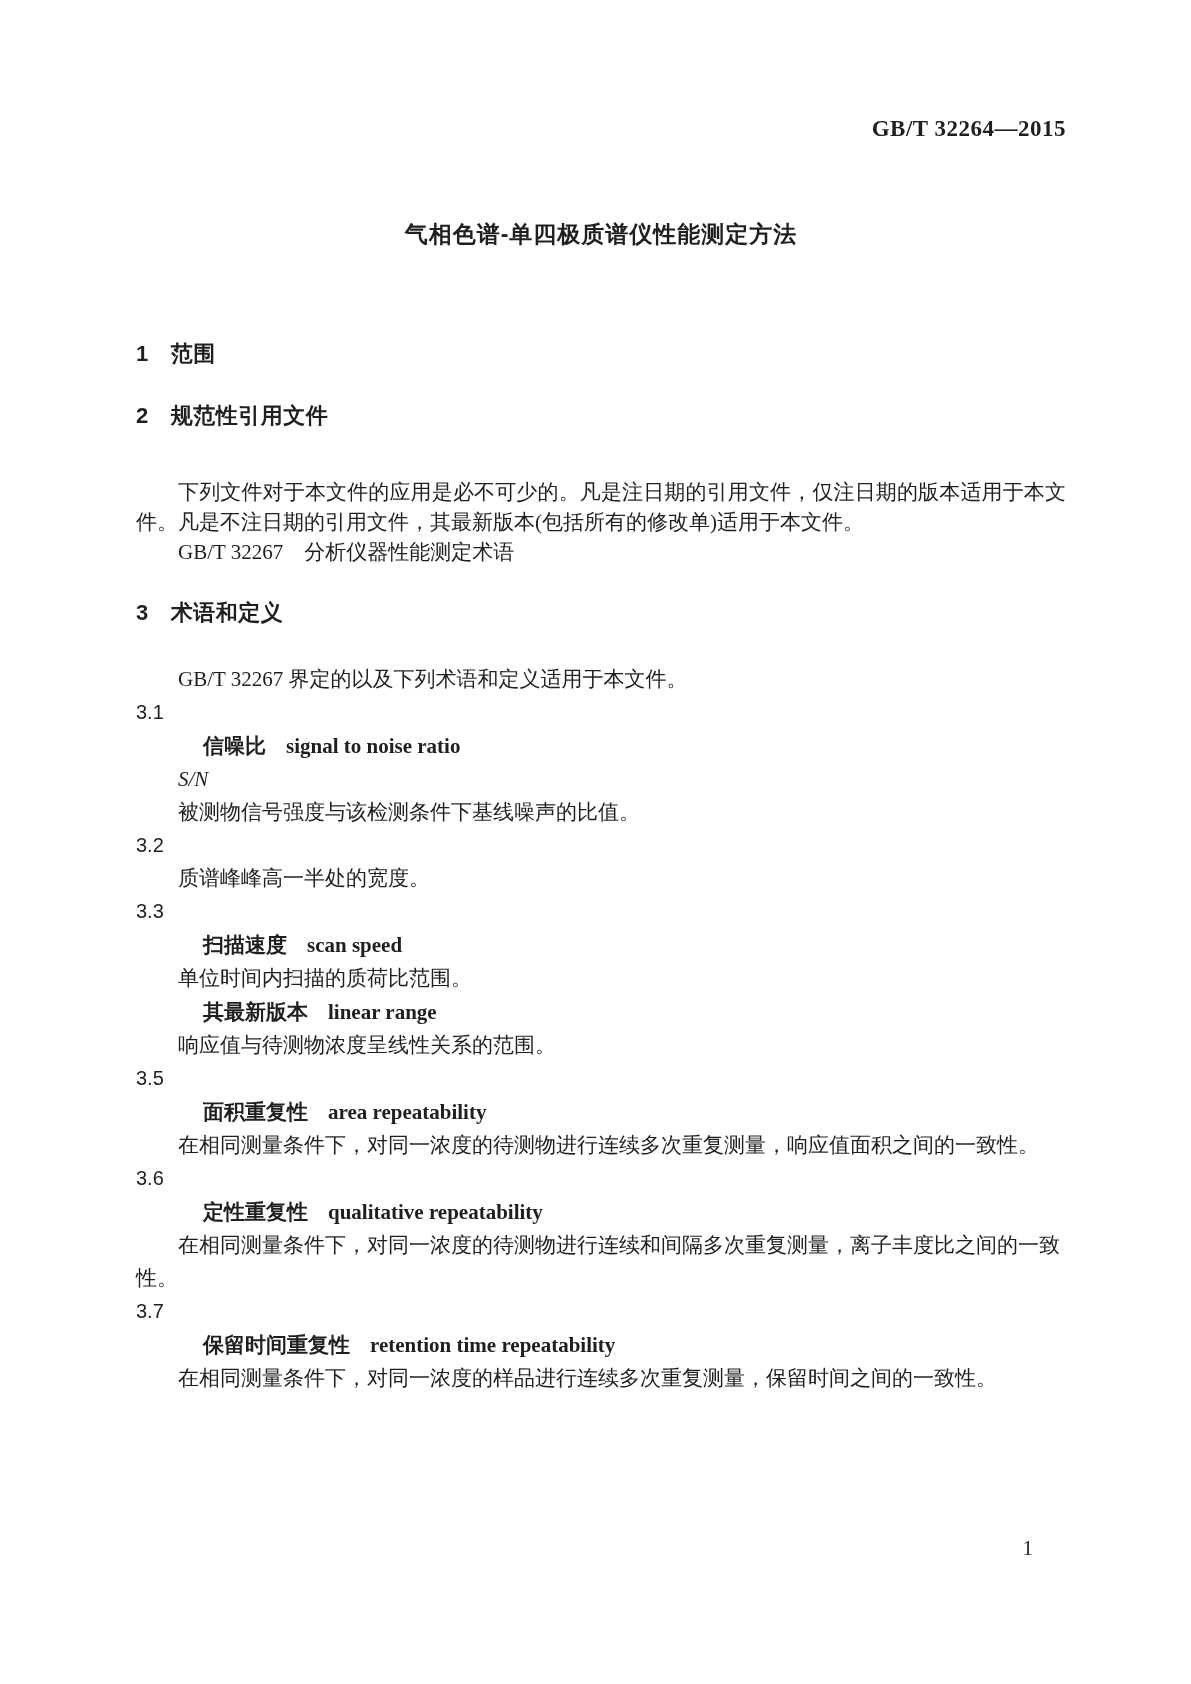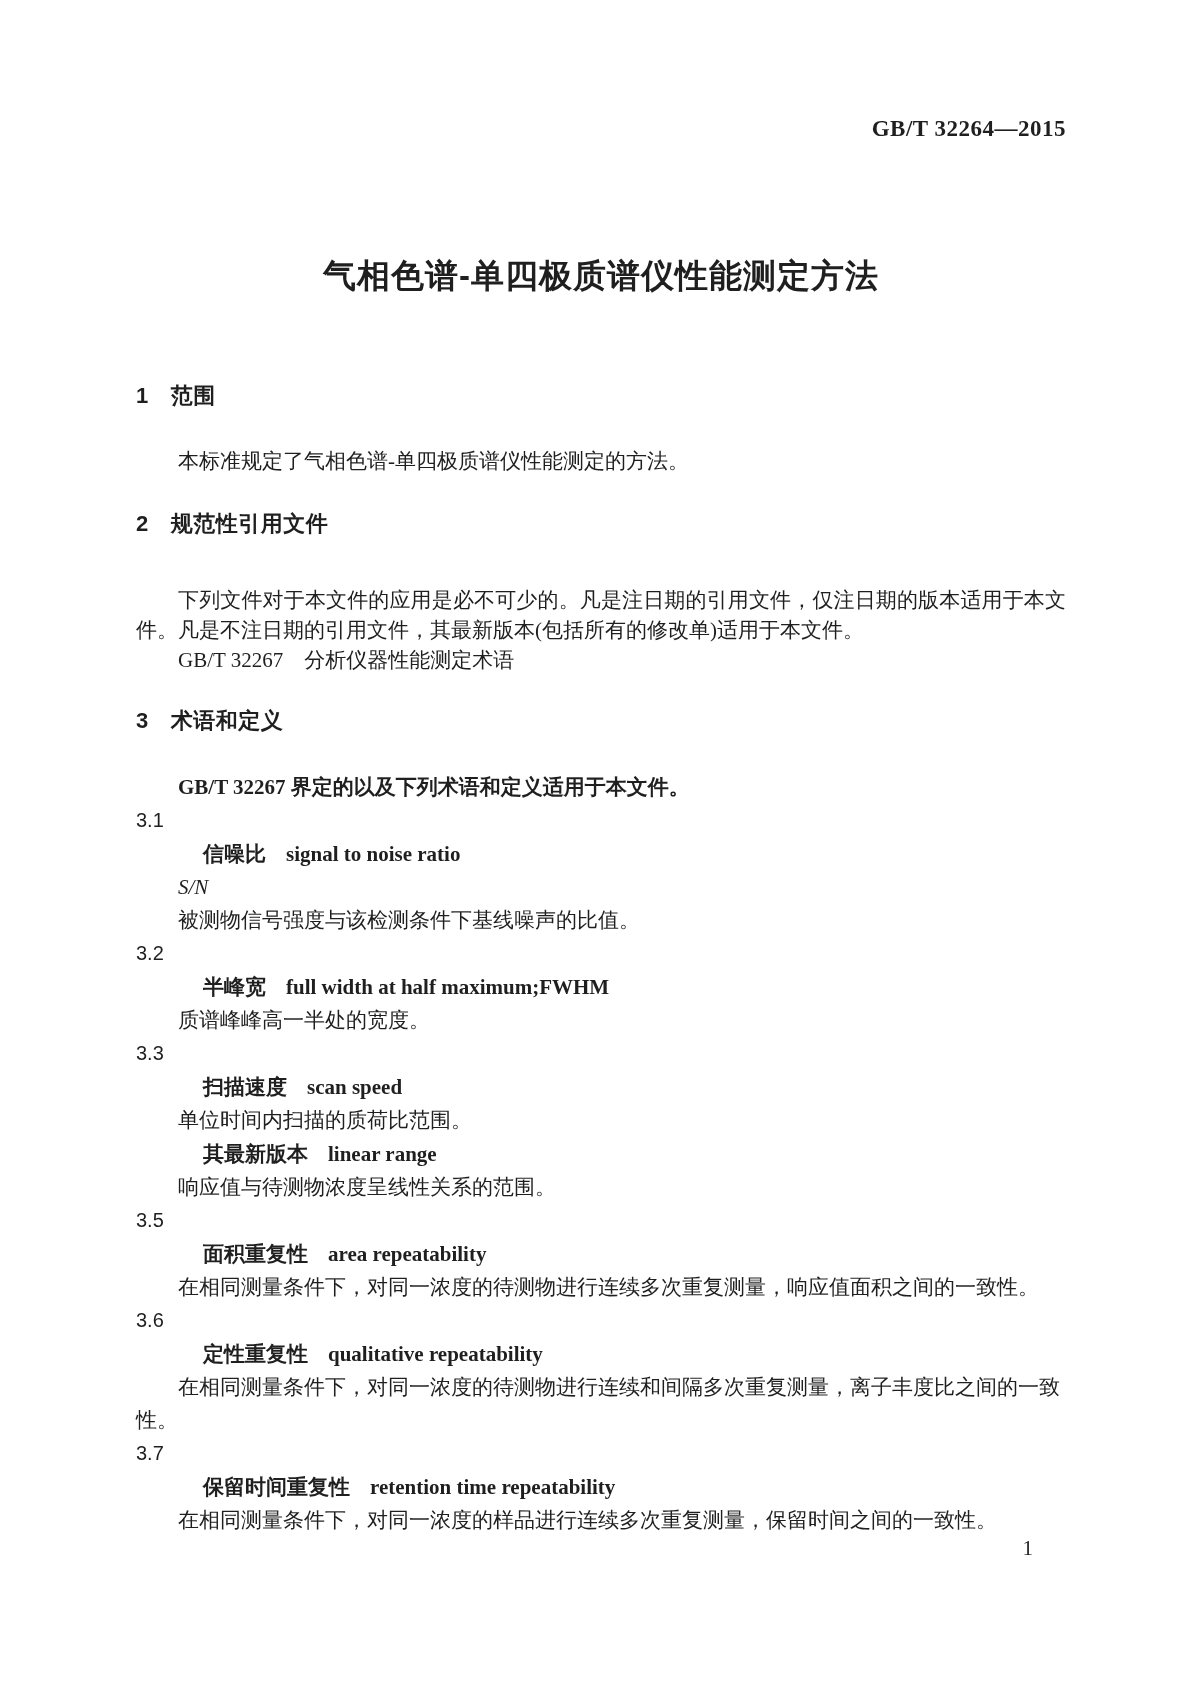--- a/index.html
+++ b/index.html
@@ -16,45 +16,45 @@
   }
   .doc-header {
     text-align: right;
     font-family: "Liberation Serif", "DejaVu Serif", serif;
     font-weight: bold;
     font-size: 23px;
     line-height: 26px;
     letter-spacing: 0.5px;
   }
   .doc-title {
-    margin: 114px 0 0 0;
+    margin: 72px 0 0 0;
     text-align: center;
     font-family: "Liberation Sans", "DejaVu Sans", sans-serif;
     font-weight: bold;
-    font-size: 33px;
+    font-size: 23px;
     line-height: 40px;
     letter-spacing: 1px;
   }
   .sec-heading {
     font-family: "Liberation Sans", "DejaVu Sans", sans-serif;
     font-weight: bold;
     font-size: 22px;
     line-height: 28px;
     letter-spacing: 0.5px;
   }
   .sec-heading .sec-num { margin-right: 22px; font-weight: bold; }
   .mt-s1 { margin-top: 86px; }
   .mt-s2 { margin-top: 34px; }
   .mt-s3 { margin-top: 32px; }
   p { margin: 0; font-size: 21px; line-height: 30px; }
   .ind2 { text-indent: 2em; }
   .justify { text-align: justify; }
   .p-first { margin-top: 36px; }
   .p2-first { margin-top: 47px; }
-  .intro-first { margin-top: 36px; font-weight: bold; }
+  .intro-first { margin-top: 36px; }
   .tline { font-size: 21px; line-height: 33px; }
   .clause-num {
     font-family: "Liberation Sans", "DejaVu Sans", sans-serif;
     font-size: 20px;
     line-height: 33px;
   }
   .term-title { padding-left: 42px; }
   .term-zh {
     font-family: "Liberation Sans", "DejaVu Sans", sans-serif;
     font-weight: bold;
@@ -88,21 +88,20 @@
   <div class="doc-header">
     <span>GB/T 32264—2015</span>
   </div>
 
   <h1 class="doc-title">气相色谱-单四极质谱仪性能测定方法</h1>
 
   <section>
     <div class="sec-heading mt-s1">
       <span class="sec-num">1</span><span>范围</span>
     </div>
-    <p class="ind2 p-first">本标准规定了气相色谱-单四极质谱仪性能测定的方法。</p>
   </section>
 
   <section>
     <div class="sec-heading mt-s2">
       <span class="sec-num">2</span><span>规范性引用文件</span>
     </div>
     <p class="ind2 justify p2-first">下列文件对于本文件的应用是必不可少的。凡是注日期的引用文件，仅注日期的版本适用于本文件。凡是不注日期的引用文件，其最新版本(包括所有的修改单)适用于本文件。</p>
     <p class="ind2">GB/T 32267　分析仪器性能测定术语</p>
   </section>
 
@@ -116,23 +115,20 @@
       <div class="clause-num">3.1</div>
       <div class="tline term-title">
         <span class="term-zh">信噪比</span><span class="term-en">signal to noise ratio</span>
       </div>
       <div class="tline term-symbol">S/N</div>
       <div class="tline ind2">被测物信号强度与该检测条件下基线噪声的比值。</div>
     </div>
 
     <div class="term">
       <div class="clause-num">3.2</div>
-      <div class="tline term-title">
-        <span class="term-zh">半峰宽</span><span class="term-en">full width at half maximum;FWHM</span>
-      </div>
       <div class="tline ind2">质谱峰峰高一半处的宽度。</div>
     </div>
 
     <div class="term">
       <div class="clause-num">3.3</div>
       <div class="tline term-title">
         <span class="term-zh">扫描速度</span><span class="term-en">scan speed</span>
       </div>
       <div class="tline ind2">单位时间内扫描的质荷比范围。</div>
     </div>

